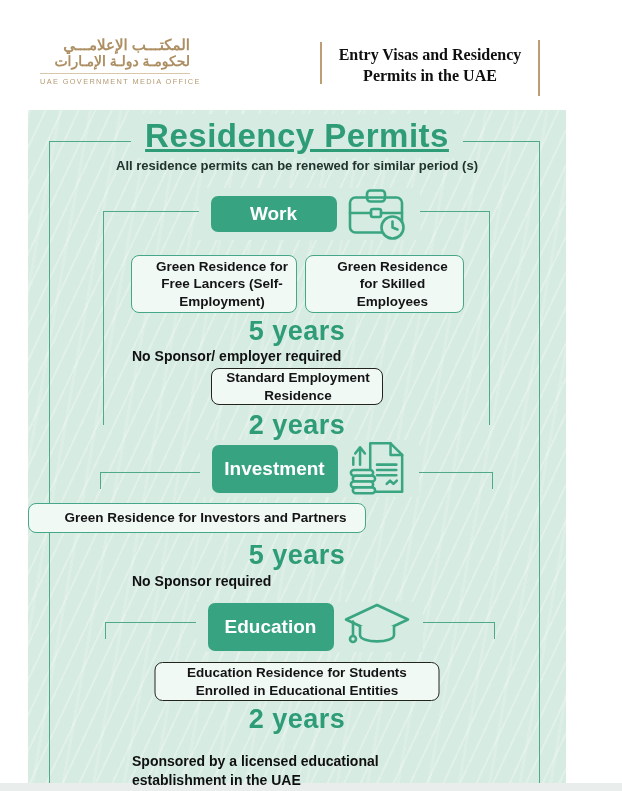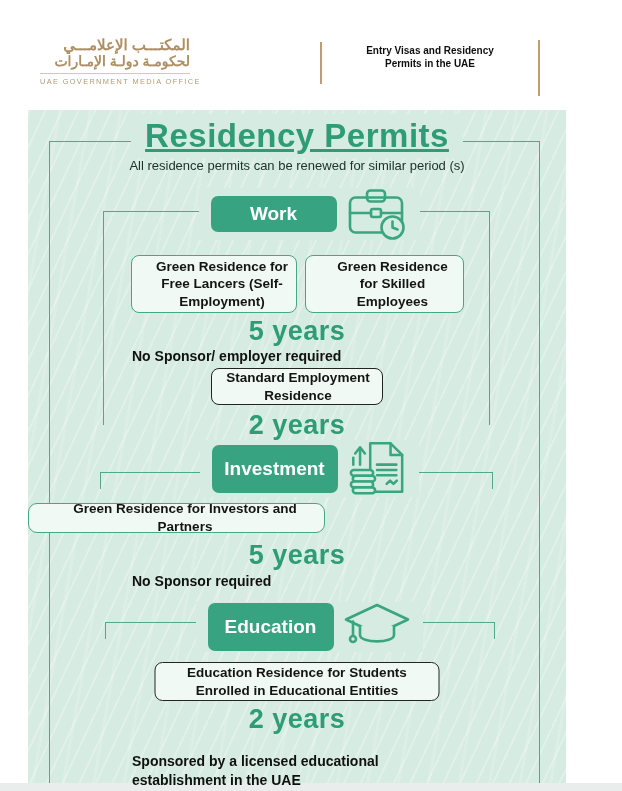--- a/index.html
+++ b/index.html
@@ -17,22 +17,22 @@
   }
   .logo .ar1 { font-size:15px; font-weight:bold; line-height:17px; }
   .logo .ar2 { font-size:14px; font-weight:bold; line-height:17px; }
   .logo .rule { border-top:1px solid #d8c7a9; margin:3px 0 3px 0; }
   .logo .cap {
     direction:ltr; font-size:7.4px; letter-spacing:1.35px;
     color:#b49a71; text-align:center; white-space:nowrap;
   }
   .doc-title {
     position:absolute; left:330px; top:44px; width:200px;
-    text-align:center; font-size:10px; font-weight:bold;
-    color:#0f0f0f; line-height:1.32;
+    text-align:center; font-size:16px; font-weight:bold;
+    color:#0f0f0f; line-height:1.32;font-family:Liberation Serif, serif;
   }
   .gold-bar { position:absolute; width:2px; background:#bd9e72; }
   .gold-bar.left  { left:320px; top:42px; height:42px; }
   .gold-bar.right { left:538px; top:40px; height:56px; }
 
   
   .panel {
     position:absolute; left:28px; top:110px; width:538px; height:673px;
     background-color:#d6ebe1;
     background-image:
@@ -53,21 +53,21 @@
   .bracket.edu  { left:77px; top:512px; width:390px; height:17px; }
 
   .main-title { position:absolute; left:0; top:4px; width:100%; text-align:center; z-index:2; }
   .main-title span {
     display:inline-block; background:#d6ebe1; padding:0 14px;
     font-size:33px; font-weight:bold; letter-spacing:0.5px;
     color:#2d9c77; line-height:44px;text-decoration:underline;
   }
   .main-subtitle {
     position:absolute; left:0; top:48px; width:100%; text-align:center;
-    font-size:13px; font-weight:normal; color:#20332c; z-index:2;
+    font-size:13px; font-weight:bold; color:#20332c; z-index:2;
   }
 
   .section-header {
     position:absolute; left:0; width:100%;
     display:flex; justify-content:center; z-index:2;
   }
   .section-header .inner {
     display:flex; align-items:center; gap:9px;
     background:#d6ebe1; padding:0 12px; transform:translateX(12px);
   }
@@ -93,21 +93,21 @@
   .centered { left:50%; transform:translateX(-50%); }
 
   .boxes-row {
     position:absolute; left:0; top:145px; width:100%;
     display:flex; justify-content:center; gap:8px; z-index:2;
   }
   .boxes-row .box { position:static; }
   .box.freelancers { width:166px; height:58px; }
   .box.skilled     { width:159px; height:58px; }
   .box.standard    { top:258px; width:172px; height:37px;padding-left:8px; }
-  .box.investors   { top:393px; width:297px; height:30px;border-radius:9px; }
+  .box.investors   { top:393px; width:338px; height:30px; }
   .box.students    { top:552px; width:285px; height:39px; }
 
   .duration {
     position:absolute; left:0; width:100%; text-align:center;
     font-size:27px; font-weight:bold; color:#2d9c77; letter-spacing:0.5px; z-index:2;
   }
   .note {
     position:absolute; left:50%; transform:translateX(-50%);
     text-align:left; font-size:14px; font-weight:bold; color:#101010;
     line-height:1.35; z-index:2; width:330px;

